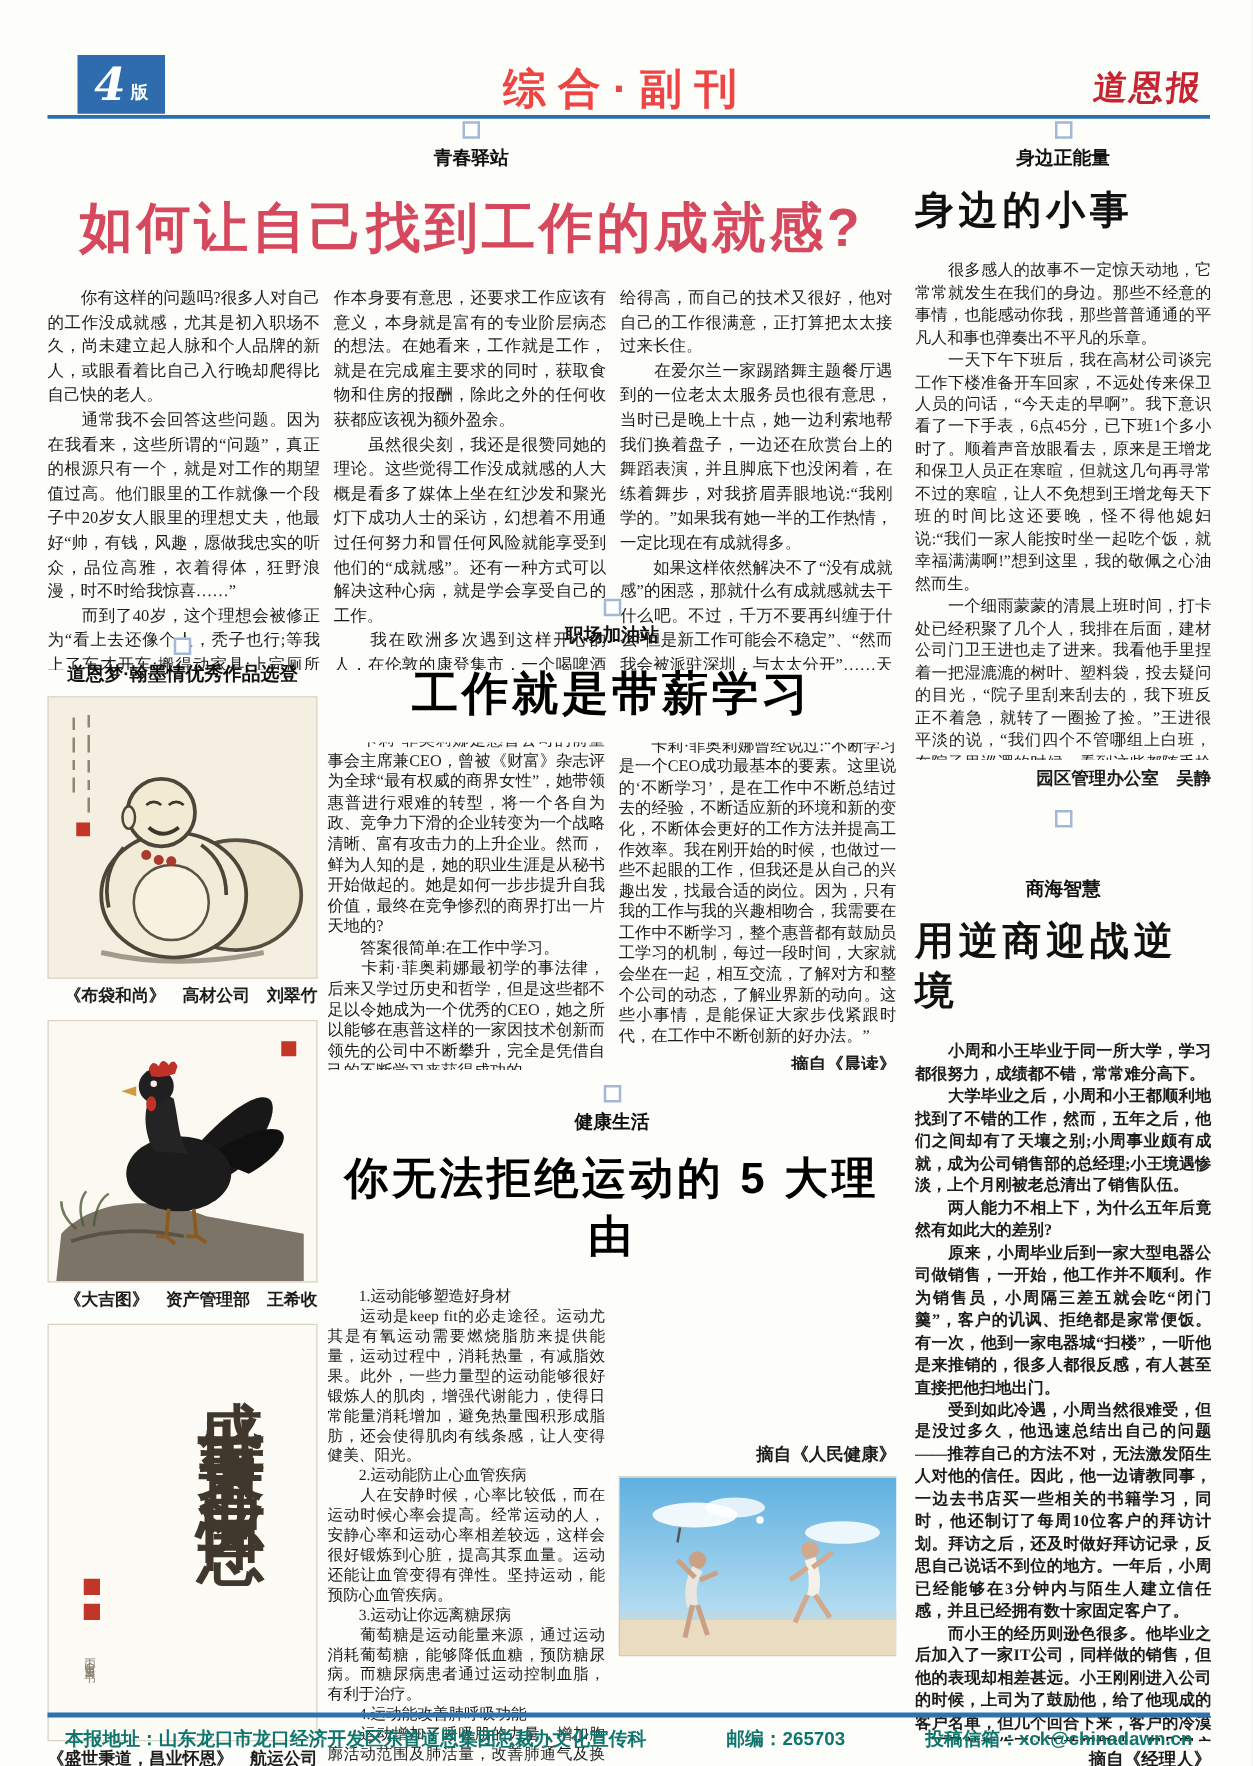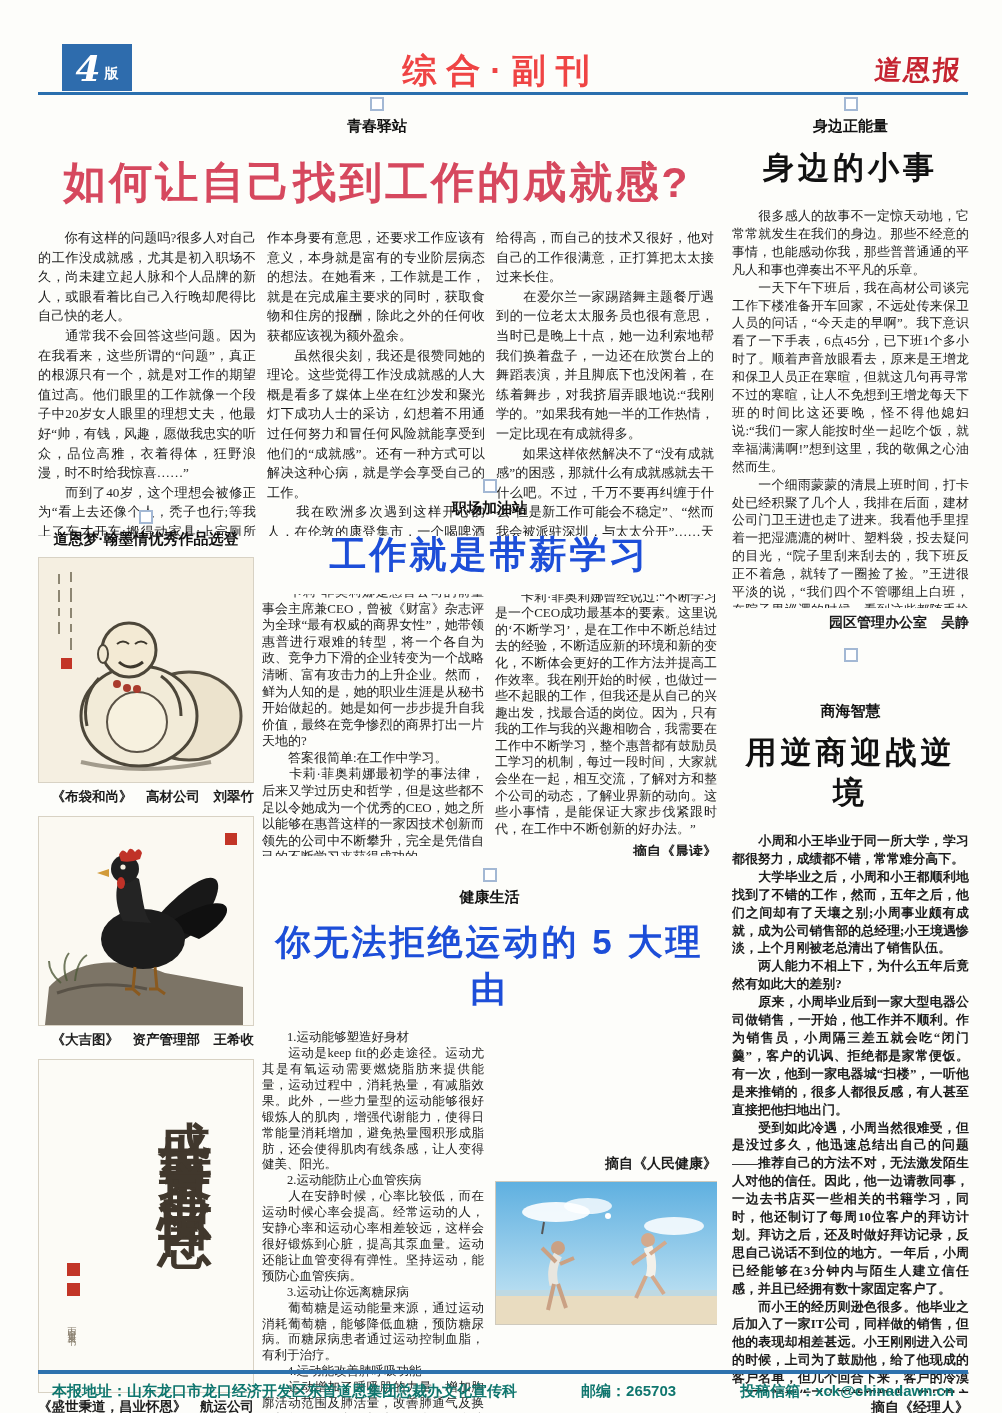--- a/index.html
+++ b/index.html
@@ -35,29 +35,29 @@
   .art-caption{font:700 13.5px "Liberation Sans",sans-serif;text-align:right;margin:5px 0 10px 0;}
   .callig-box{background:#fcfbf6;height:332px;position:relative;}
   .callig-text{writing-mode:vertical-rl;font:700 54px "Liberation Serif",serif;color:#41382d;
                letter-spacing:14px;line-height:1.72;height:288px;position:absolute;top:16px;right:22px;}
   .seal{position:absolute;width:13px;height:13px;background:#c23527;}
   .callig-side{position:absolute;left:26px;bottom:60px;writing-mode:vertical-rl;
                font:400 9px "Liberation Serif",serif;color:#8a8070;letter-spacing:2px;}
   
   .mid-learning{position:absolute;left:262px;top:479px;width:455px;}
   .mid-title{margin-top:12px;text-align:center;font:800 37px "Liberation Sans","DejaVu Sans",sans-serif;
-             color:#1d4ed8;letter-spacing:3px;}
+             color:#000000;letter-spacing:3px;}
   .two-cols{display:flex;gap:11px;margin-top:14px;overflow:hidden;align-items:center;}
   .l-col{width:222px;font-size:13px;line-height:16.6px;}
   .mid-health{position:absolute;left:262px;top:868px;width:455px;}
   .h-col{width:222px;font-size:12.5px;line-height:15.9px;}
   .photo{margin-top:8px;width:222px;height:142px;border:1px solid #cfcabd;}
   
   .right-strip{position:absolute;left:732px;top:97px;width:237px;}
-  .r-title{ text-align:center;font:800 31px "Liberation Sans","DejaVu Sans",sans-serif;
+  .r-title{ font:800 31px "Liberation Sans","DejaVu Sans",sans-serif;
             line-height:40px;letter-spacing:4px;margin-top:12px;color:#111;}
   .r-body{font-size:12.9px;line-height:17.9px;margin-top:20px;}
   .touch-body{max-height:400px;overflow:hidden;}
   .adv-body{max-height:560px;overflow:hidden;font-weight:bold;}
   .r-label2{margin-top:16px;gap:40px;}
   
   .footer-rule{position:absolute;left:38px;right:34px;top:1370px;height:4px;background:#2e72ae;}
   .footer-row{position:absolute;left:52px;right:48px;top:1382px;display:flex;justify-content:space-between;
               font:700 15px "Liberation Sans","DejaVu Sans",sans-serif;color:#0f766e;}
 </style>

